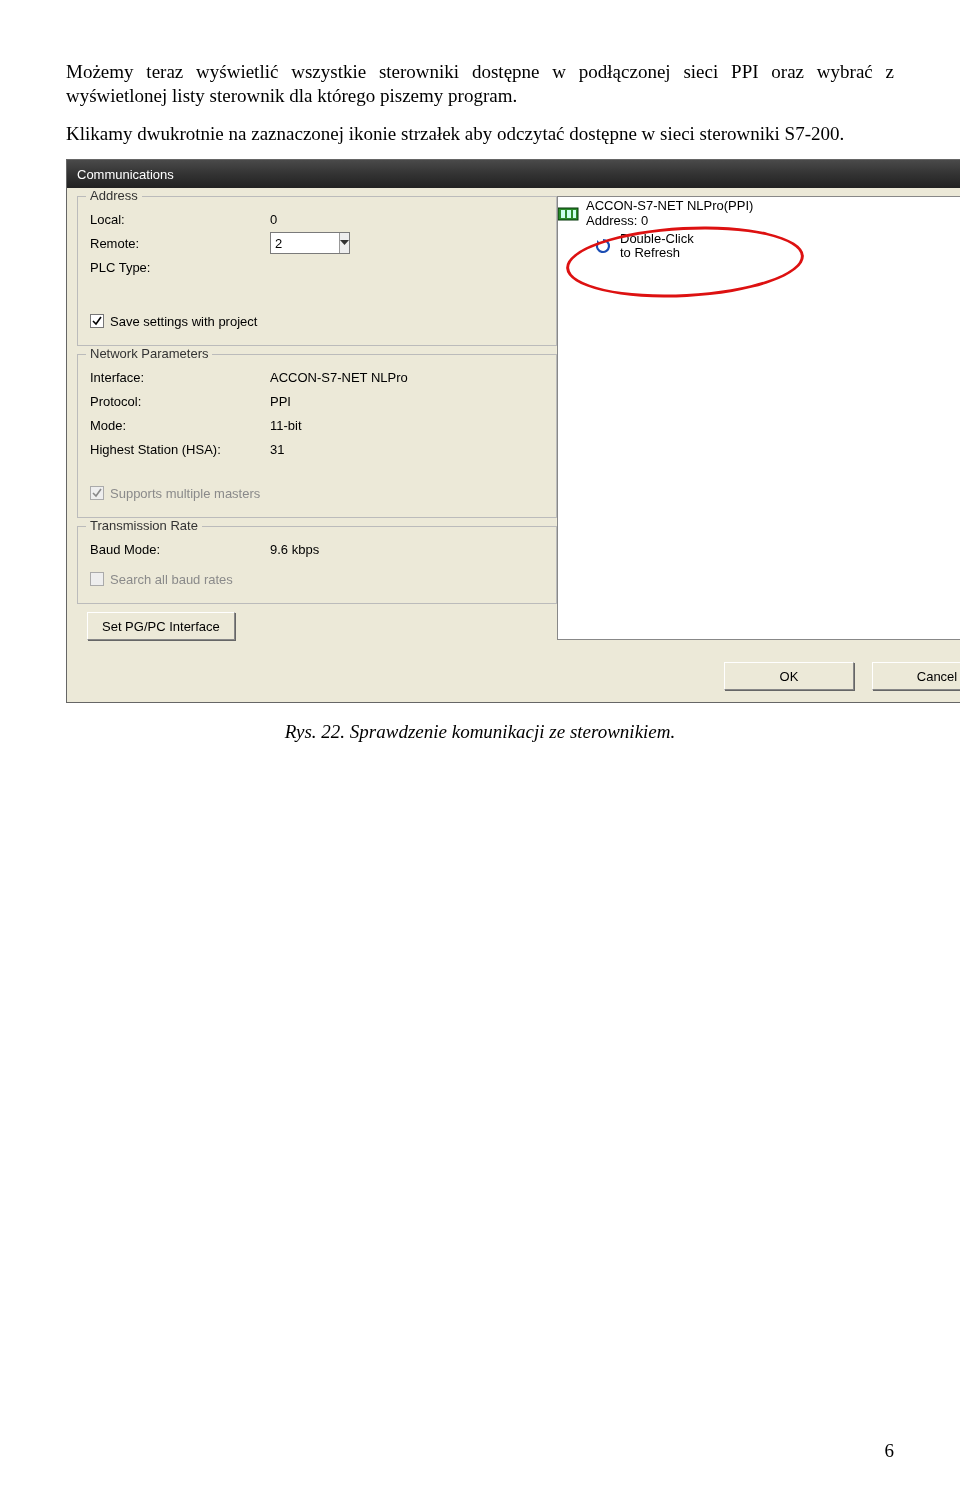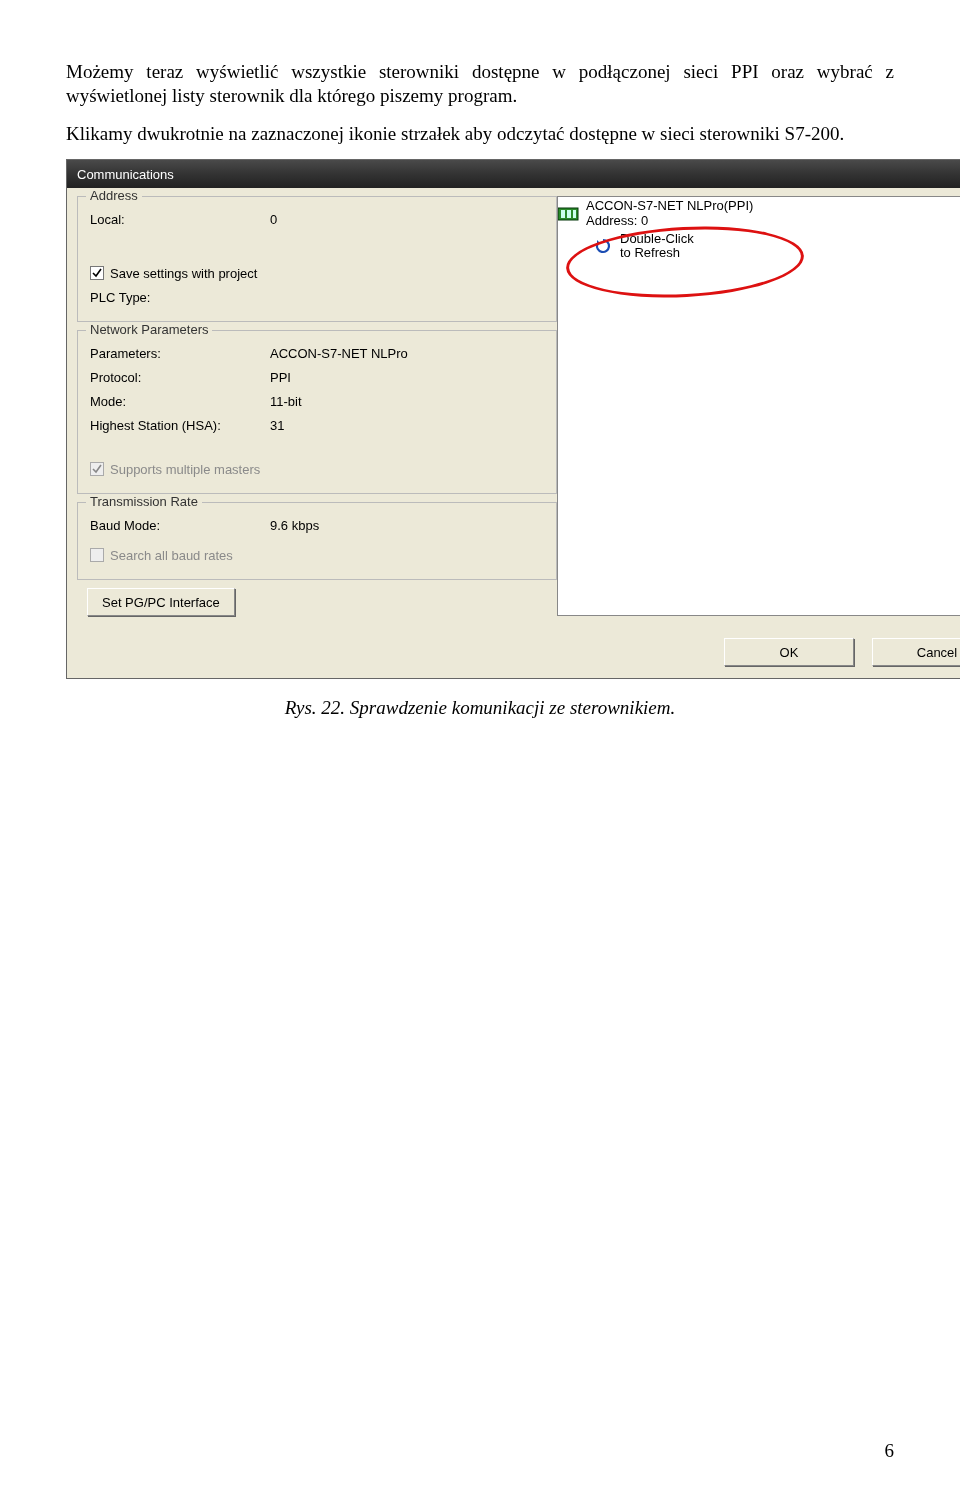--- a/index.html
+++ b/index.html
@@ -208,39 +208,50 @@
 
     <div class="dlg-body">
       <div class="leftcol">
 
         <div class="group">
           <span class="group-title">Address</span>
           <div class="row">
             <span class="lbl">Local:</span>
             <span class="val">0</span>
           </div>
+          <div class="row">
+            <span class="lbl">Remote:</span>
+            <span class="inputbox">
+              <input value="2" style="">
+              <span class="dd-btn">
+                <svg width="9" height="6" viewBox="0 0 9 6">
+                    <path d="M0 0 L4.5 5 L9 0 Z" fill="#333"></path>
+                  </svg>
+              </span>
+            </span>
+          </div>
+          <div class="row">
+            <span class="lbl">PLC Type:</span>
+          </div>
           <div class="row" style="margin-top:30px;">
             <span class="check">
               <span class="cbx">
                 <svg width="10" height="10" viewBox="0 0 10 10">
                     <path d="M1 5 L4 8 L9 1" stroke="#000" stroke-width="1.6" fill="none"></path>
                   </svg>
               </span>
               <span>Save settings with project</span>
             </span>
           </div>
-          <div class="row">
-            <span class="lbl">PLC Type:</span>
-          </div>
         </div>
 
         <div class="group">
           <span class="group-title">Network Parameters</span>
           <div class="row">
-            <span class="lbl">Parameters:</span>
+            <span class="lbl">Interface:</span>
             <span class="val">ACCON-S7-NET NLPro</span>
           </div>
           <div class="row">
             <span class="lbl">Protocol:</span>
             <span class="val">PPI</span>
           </div>
           <div class="row">
             <span class="lbl">Mode:</span>
             <span class="val">11-bit</span>
           </div>

